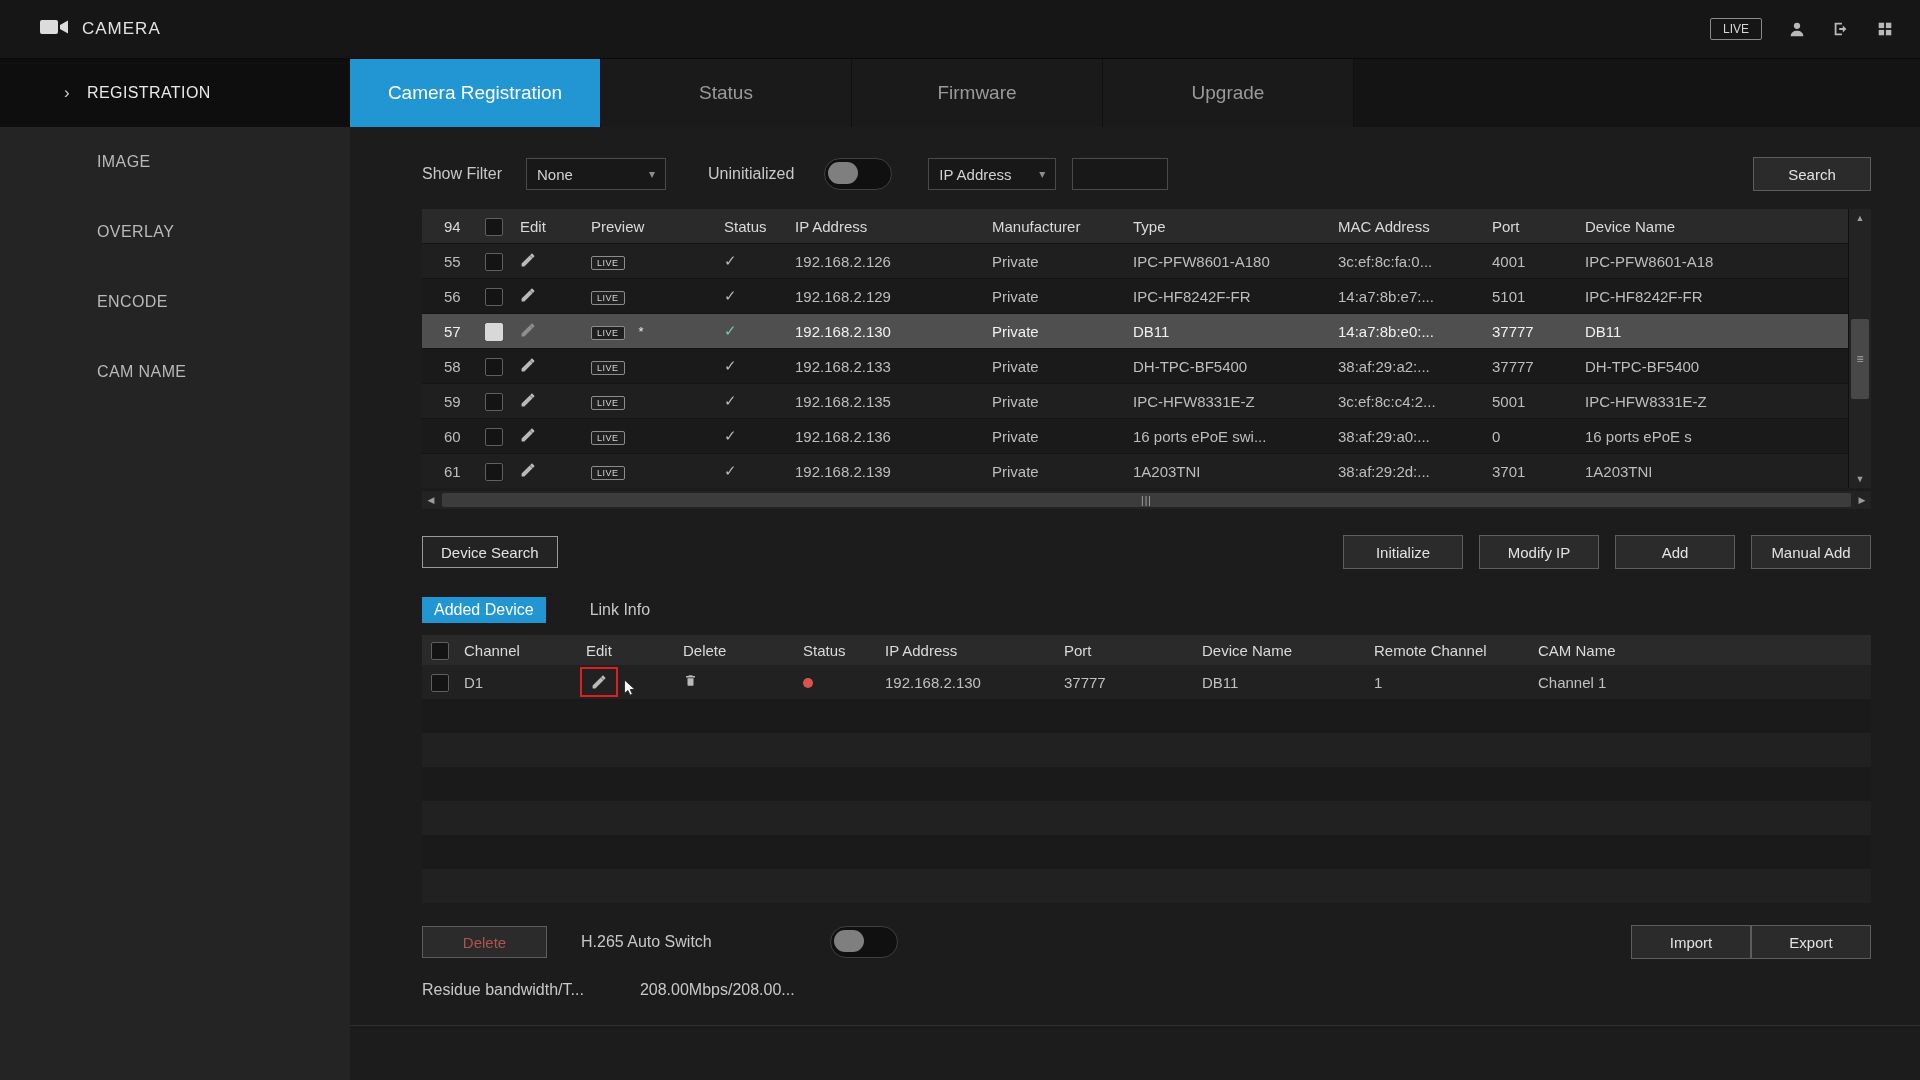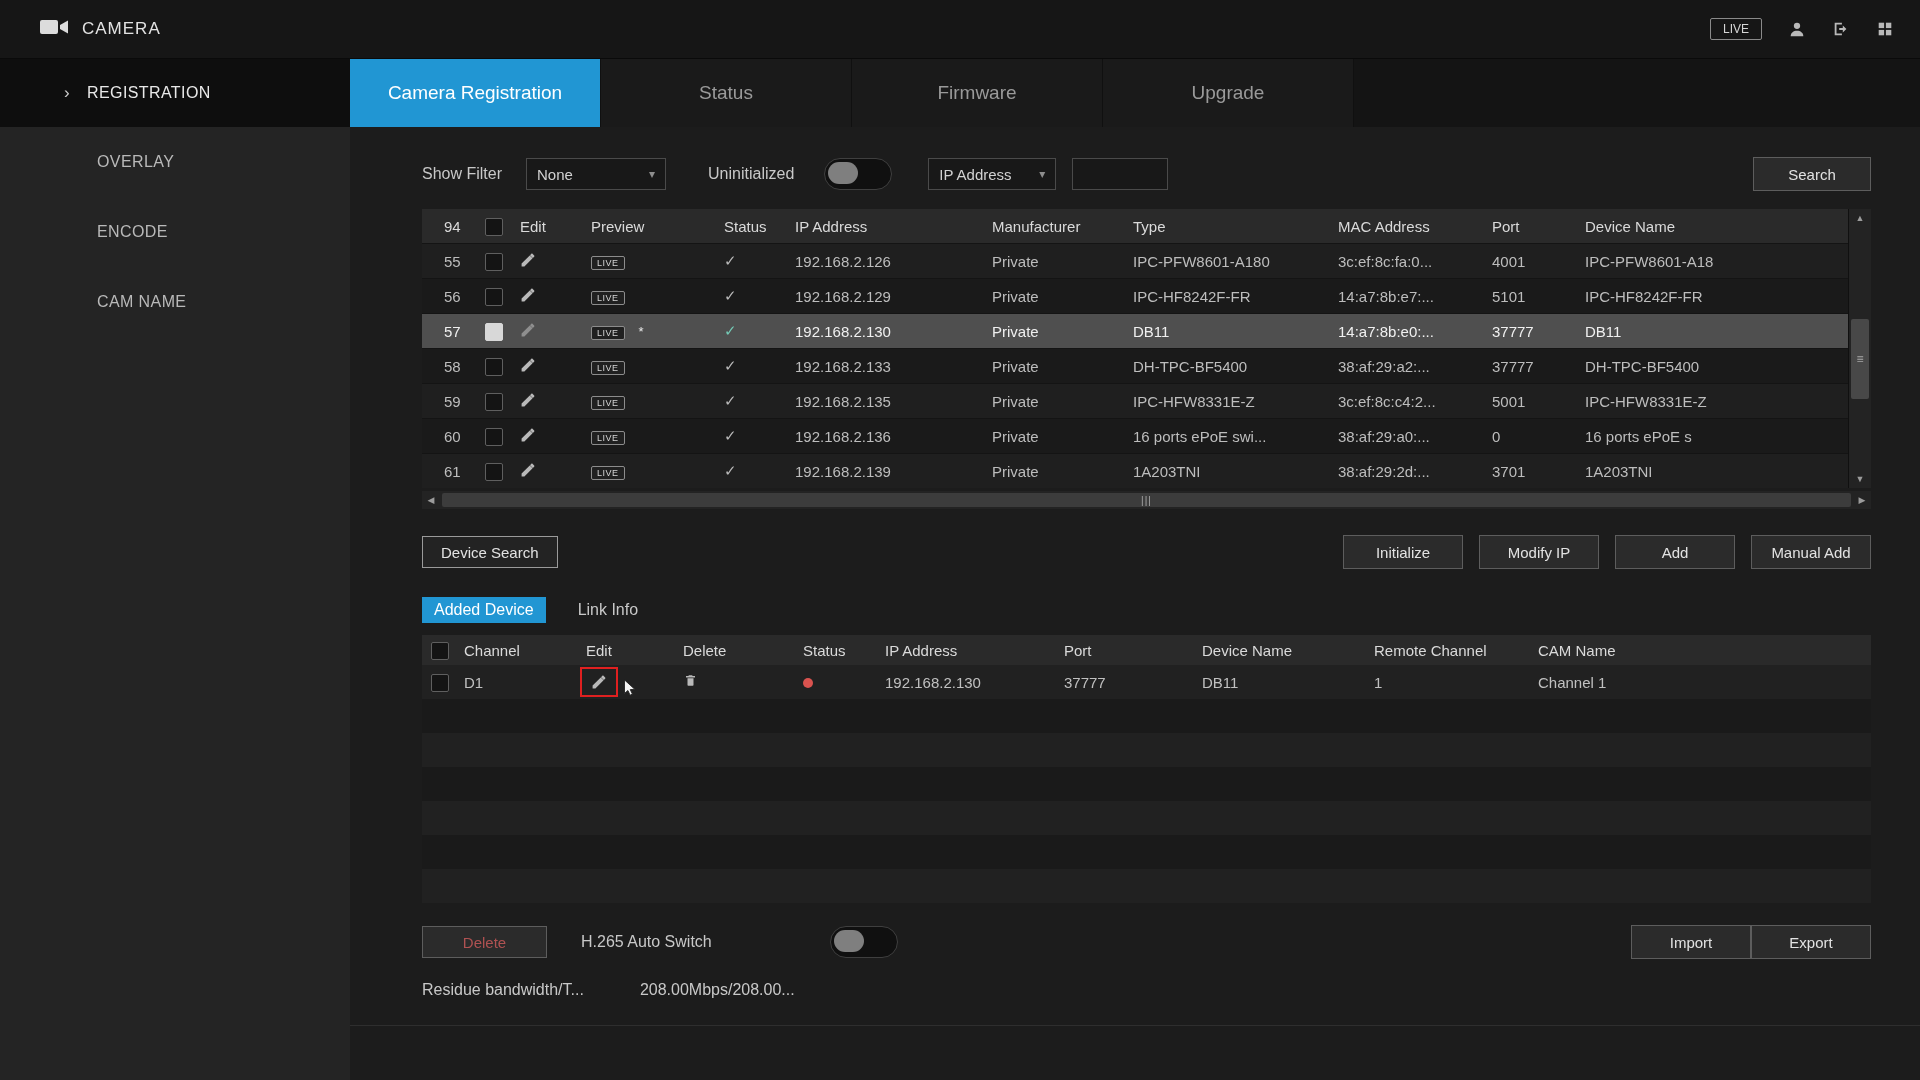--- a/index.html
+++ b/index.html
@@ -73,21 +73,21 @@
   .hs-arrow{width:18px;text-align:center;font-size:9px;color:#9c9c9c;cursor:pointer;}
   .hs-thumb{flex:1;height:14px;margin:0 2px;background:#3c3c3c;border-radius:2px;display:flex;align-items:center;justify-content:center;color:#a8a8a8;font-size:10px;letter-spacing:1px;cursor:grab;}
 
   
   .actions-row{display:flex;align-items:center;margin-top:26px;}
   .device-search-btn{border-color:#9a9a9a;background:#232323;min-width:125px;height:32px;}
   .right-btns{margin-left:auto;display:flex;gap:16px;}
   .right-btns .btn{min-width:120px;}
 
   
-  .added-tabs{display:flex;align-items:center;margin-top:28px;gap:20px;}
+  .added-tabs{display:flex;align-items:center;margin-top:28px;gap:32px;}
   .atab{font-size:16px;padding:4px 12px;color:#c8c8c8;cursor:pointer;}
   .atab.active{background:#2196d3;color:#fff;}
   .at-header,.at-row{display:grid;grid-template-columns:36px 122px 97px 120px 82px 179px 138px 172px 164px 1fr;align-items:center;font-size:15px;width:1449px;box-sizing:border-box;}
   .at-header{height:30px;background:#2a2a2a;color:#dadada;margin-top:12px;}
   .at-row{height:34px;color:#c0c0c0;}
   .at-body .at-row:nth-child(odd){background:#212121;}
   .at-body .at-row:nth-child(even){background:#1a1a1a;}
   .at-check{padding-left:9px;}
   .dot{display:inline-block;width:10px;height:10px;border-radius:50%;background:#d9534f;}
   .edit-cell{position:relative;height:34px;display:flex;align-items:center;}
@@ -143,20 +143,23 @@
       </span>
     </div>
   </header>
 
   <aside class="sidebar">
     <div class="side-item selected">
       <span class="chev-right">›</span>
       <span>REGISTRATION</span>
     </div>
     <div class="side-item">
+        <span>IMAGE</span>
+      </div>
+    <div class="side-item">
         <span>OVERLAY</span>
       </div>
     <div class="side-item">
         <span>ENCODE</span>
       </div>
     <div class="side-item">
         <span>CAM NAME</span>
       </div>
   </aside>
 

